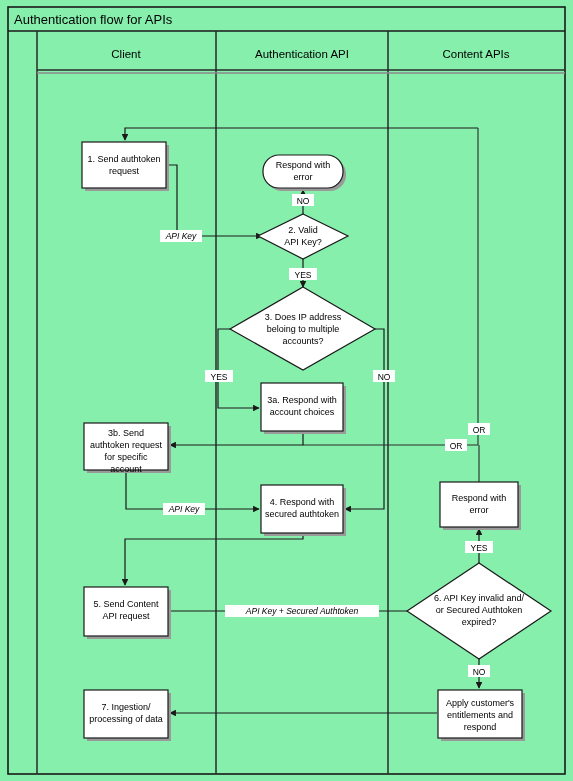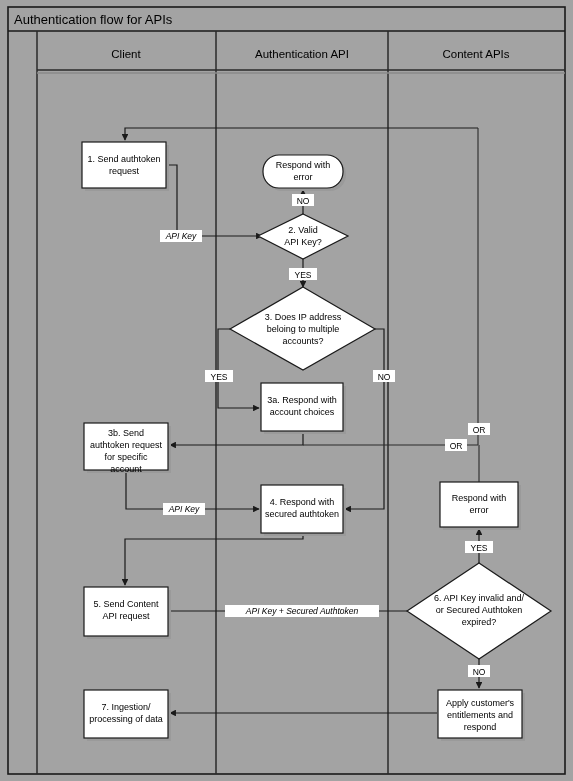--- a/index.html
+++ b/index.html
@@ -9,21 +9,21 @@
     background: #ffffff;
   }
   body {
     font-family: "Liberation Sans", sans-serif;
     -webkit-font-smoothing: antialiased;
   }
   #canvas {
     position: relative;
     width: 573px;
     height: 781px;
-    background: #a3a3a3;
+    background: #86efac;
     overflow: hidden;
   }
   #diagram-svg {
     position: absolute;
     left: 0;
     top: 0;
     width: 573px;
     height: 781px;
   }
   .frame-line {

